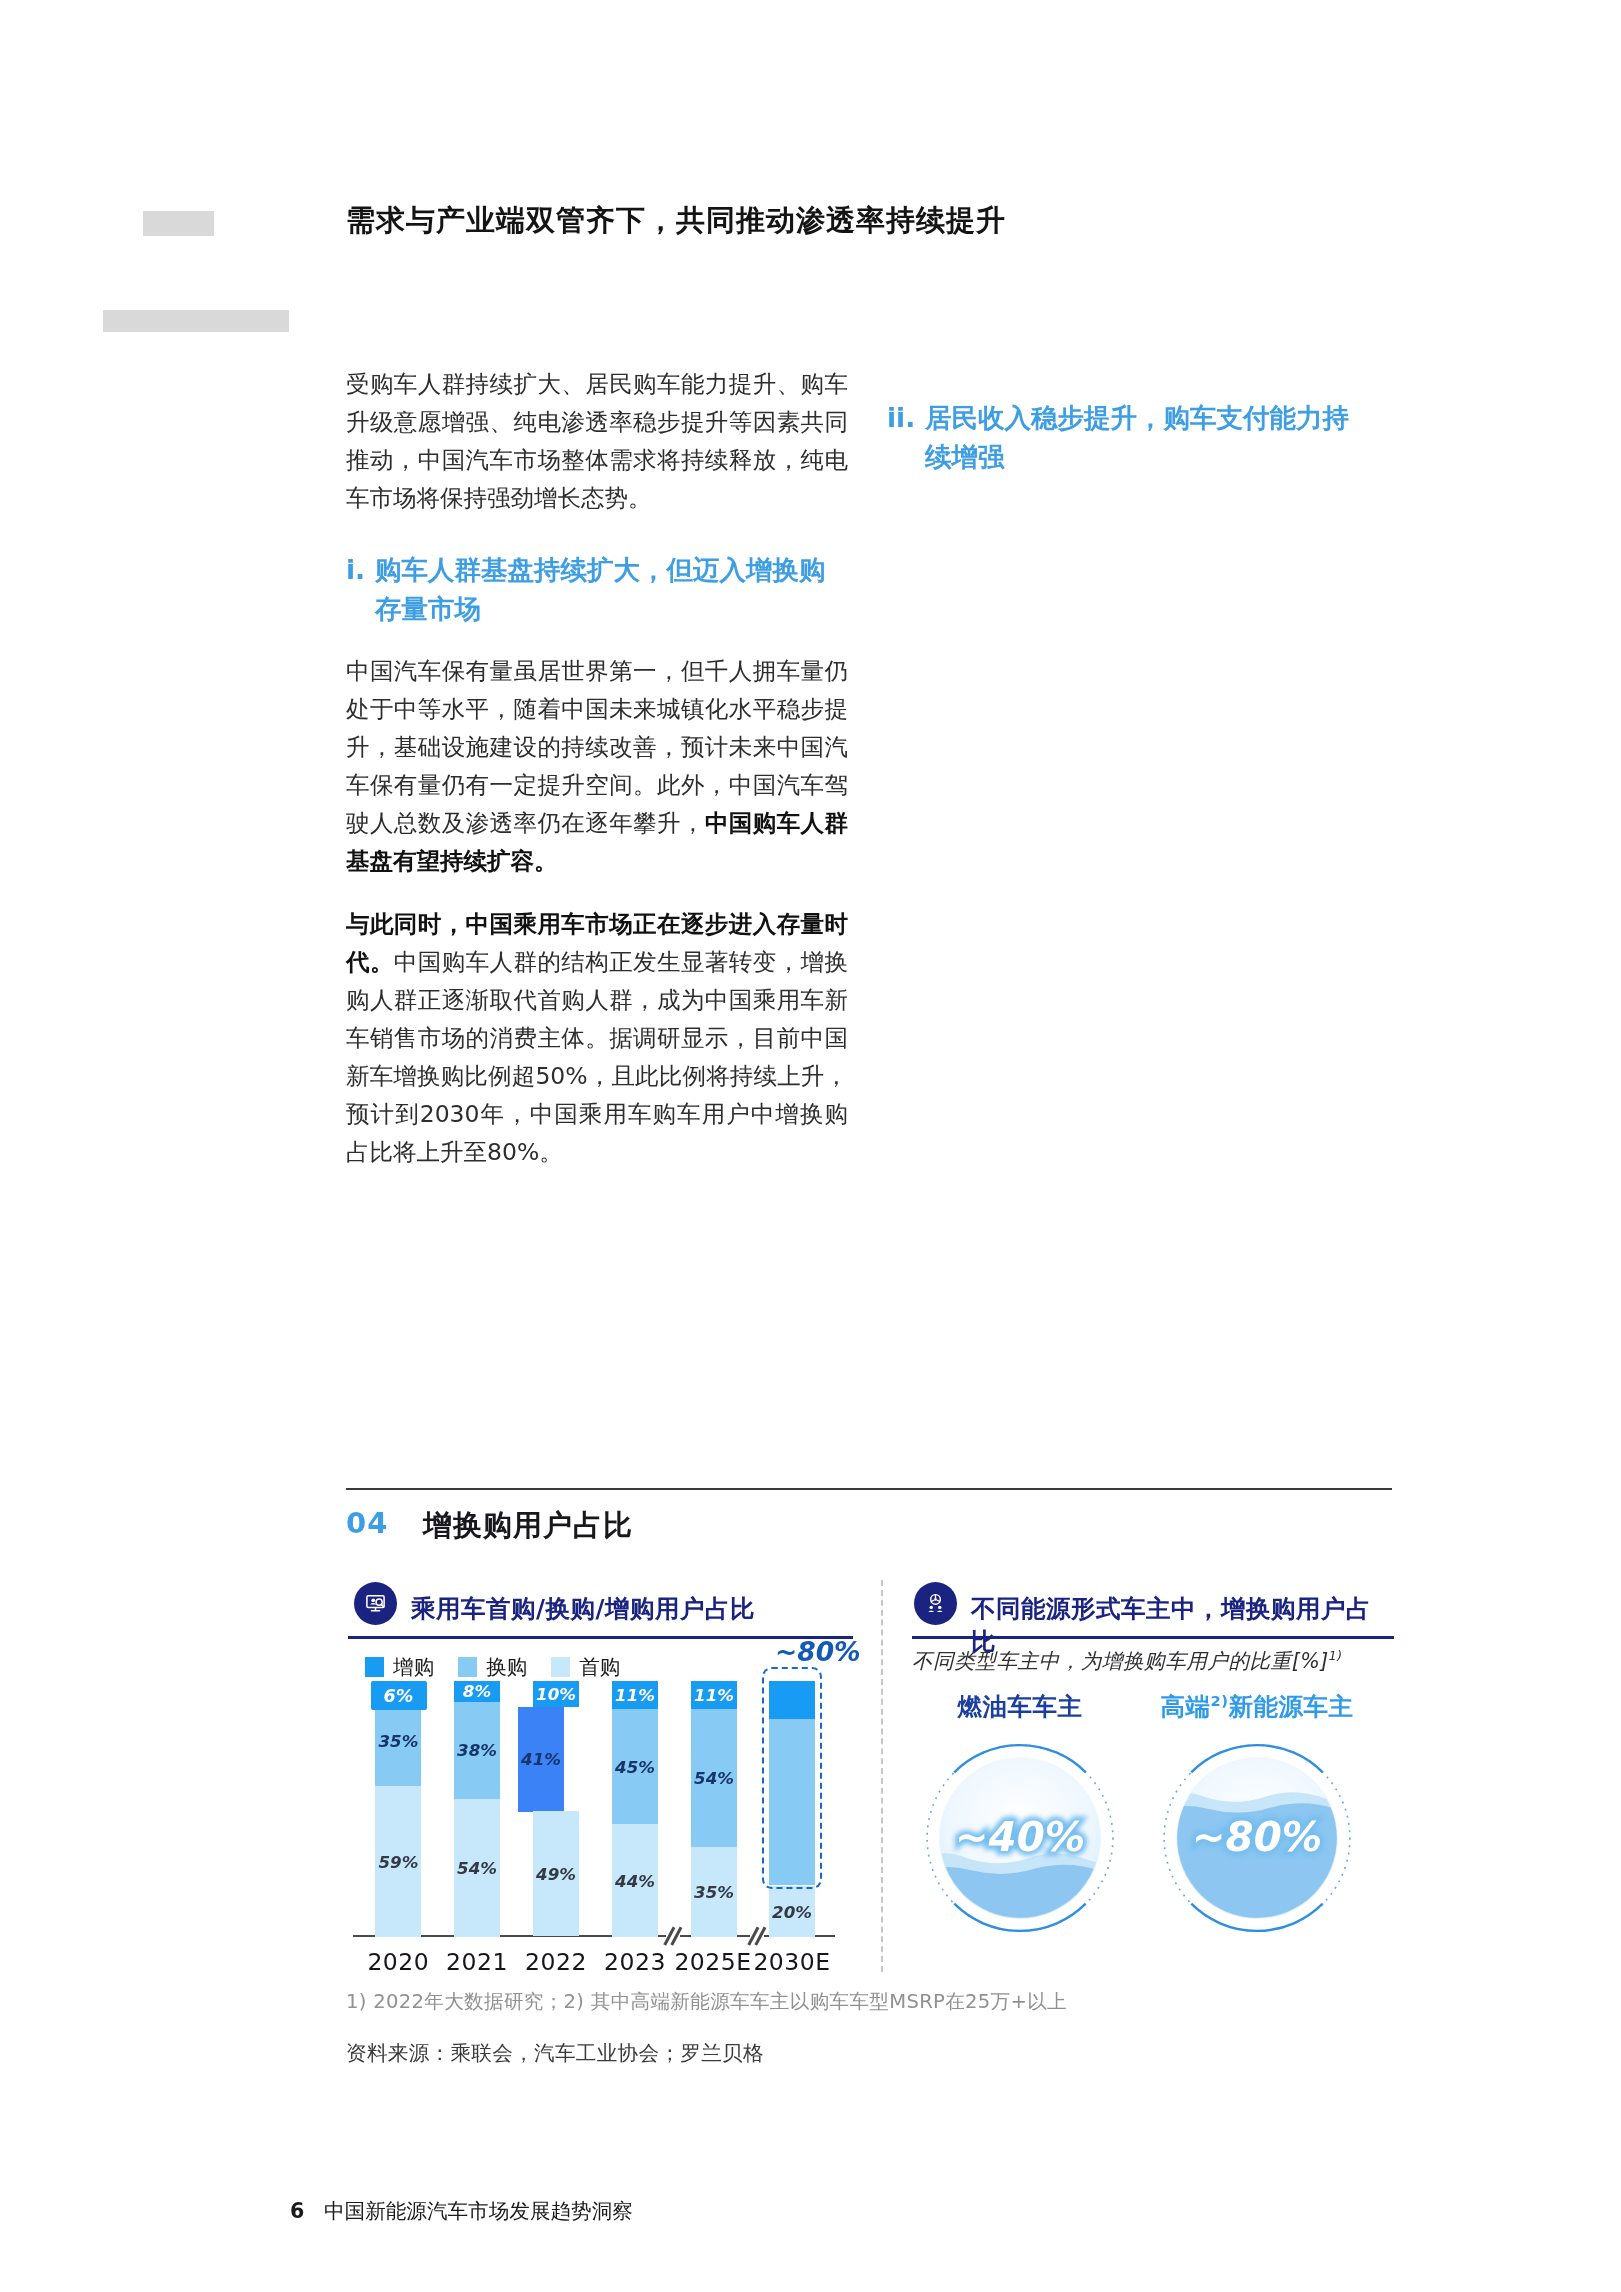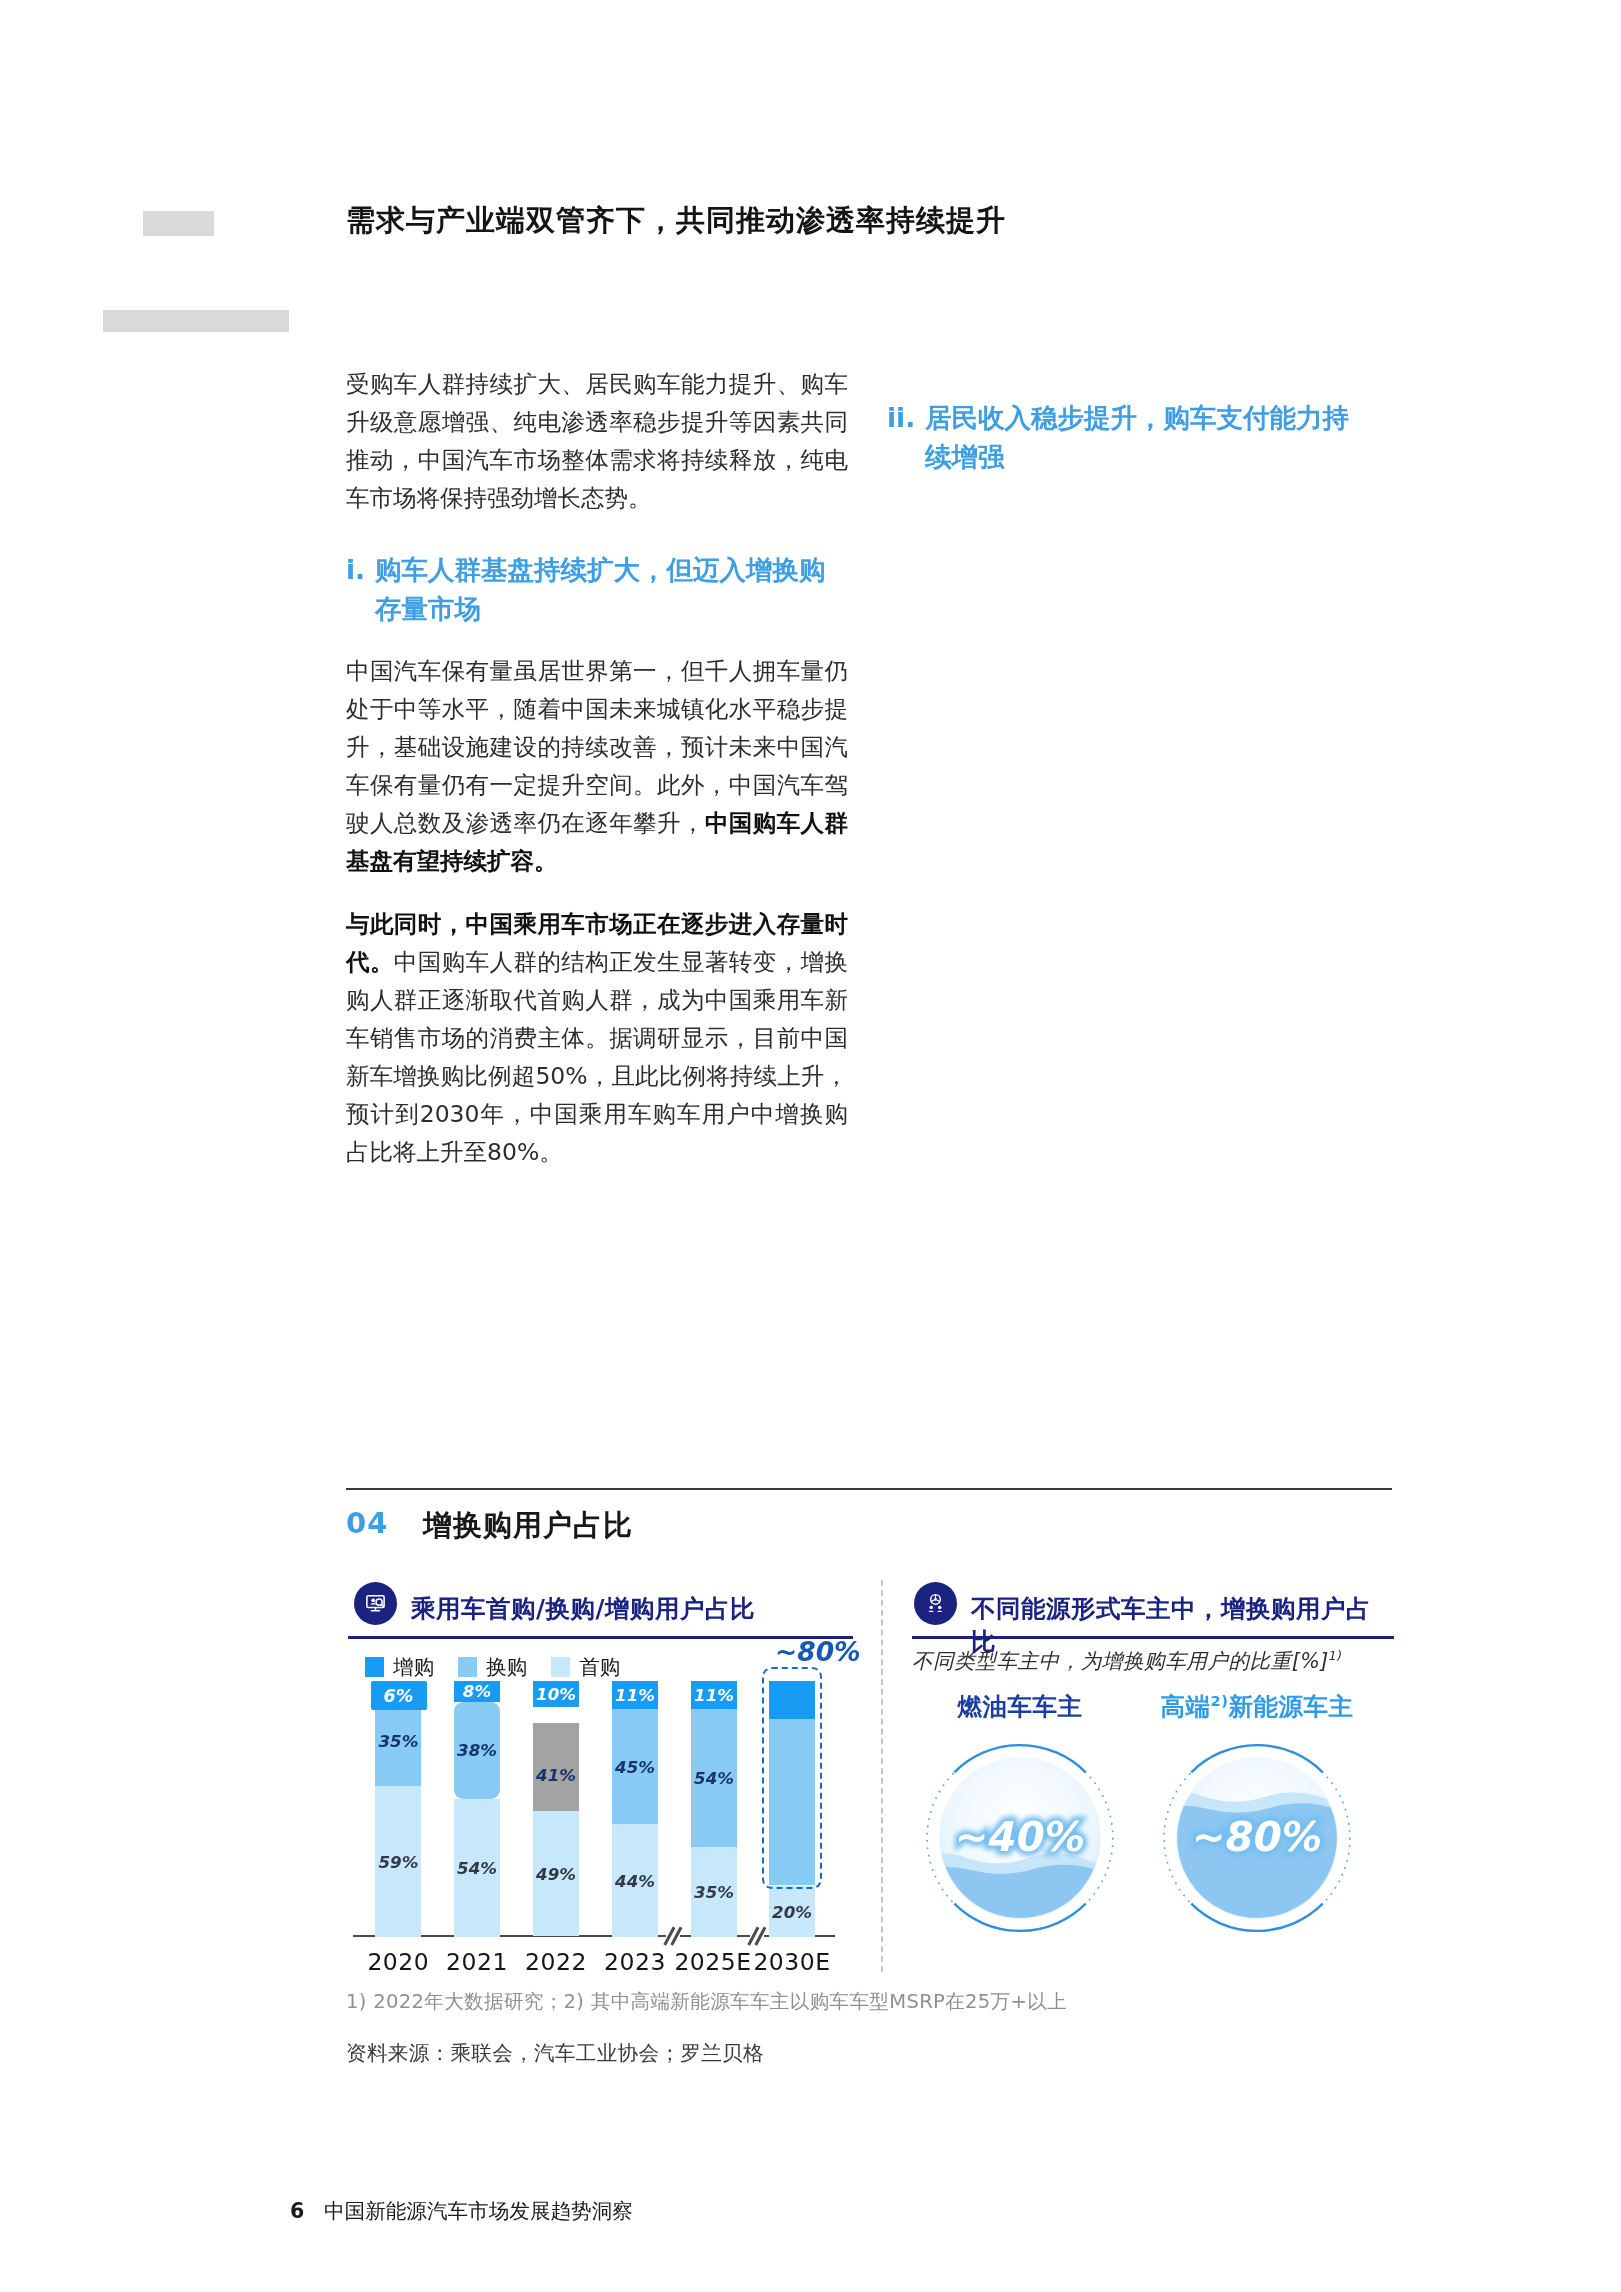--- a/index.html
+++ b/index.html
@@ -142,31 +142,31 @@
         <div class="seg" style="left: 27.4px; top: 15.3px; width: 46px; height: 90px; background: rgb(135, 202, 244); z-index: 1;">
           <span class="seglab l1">35%</span>
         </div>
         <div class="seg" style="left: 27.4px; top: 105px; width: 46px; height: 151px; background: rgb(199, 231, 251); z-index: 1;">
           <span class="seglab l2">59%</span>
         </div>
         <div class="xlab" style="left: 11.3px;">2020</div>
         <div class="seg" style="left: 106px; top: 0px; width: 46px; height: 20.5px; background: rgb(24, 155, 242); z-index: 1;">
           <span class="seglab l0">8%</span>
         </div>
-        <div class="seg" style="left: 106px; top: 20.5px; width: 46px; height: 97px; background: rgb(135, 202, 244); z-index: 1; border-radius: 9px;">
+        <div class="seg" style="left: 106px; top: 20.5px; width: 46px; height: 97px; background: rgb(135, 202, 244); z-index: 1;">
           <span class="seglab l1">38%</span>
         </div>
         <div class="seg" style="left: 106px; top: 118px; width: 46px; height: 138px; background: rgb(199, 231, 251); z-index: 1;">
           <span class="seglab l2">54%</span>
         </div>
         <div class="xlab" style="left: 90px;">2021</div>
         <div class="seg" style="left: 185px; top: 0px; width: 46px; height: 25.6px; background: rgb(24, 155, 242); z-index: 1; text-decoration: underline;">
           <span class="seglab l0">10%</span>
         </div>
-        <div class="seg" style="left: 185px; top: 25.6px; width: 46px; height: 105px; background: #a3a3a3; z-index: 1; margin-top: 16px;">
+        <div class="seg" style="left: 170px; top: 25.6px; width: 46px; height: 105px; background: #3b82f6; z-index: 1;">
           <span class="seglab l1">41%</span>
         </div>
         <div class="seg" style="left: 185px; top: 130px; width: 46px; height: 125px; background: rgb(199, 231, 251); z-index: 1;">
           <span class="seglab l2">49%</span>
         </div>
         <div class="xlab" style="left: 169px;">2022</div>
         <div class="seg" style="left: 264px; top: 0px; width: 46px; height: 28px; background: rgb(24, 155, 242); z-index: 1;">
           <span class="seglab l0">11%</span>
         </div>
         <div class="seg" style="left: 264px; top: 28px; width: 46px; height: 115px; background: rgb(135, 202, 244); z-index: 1;">

